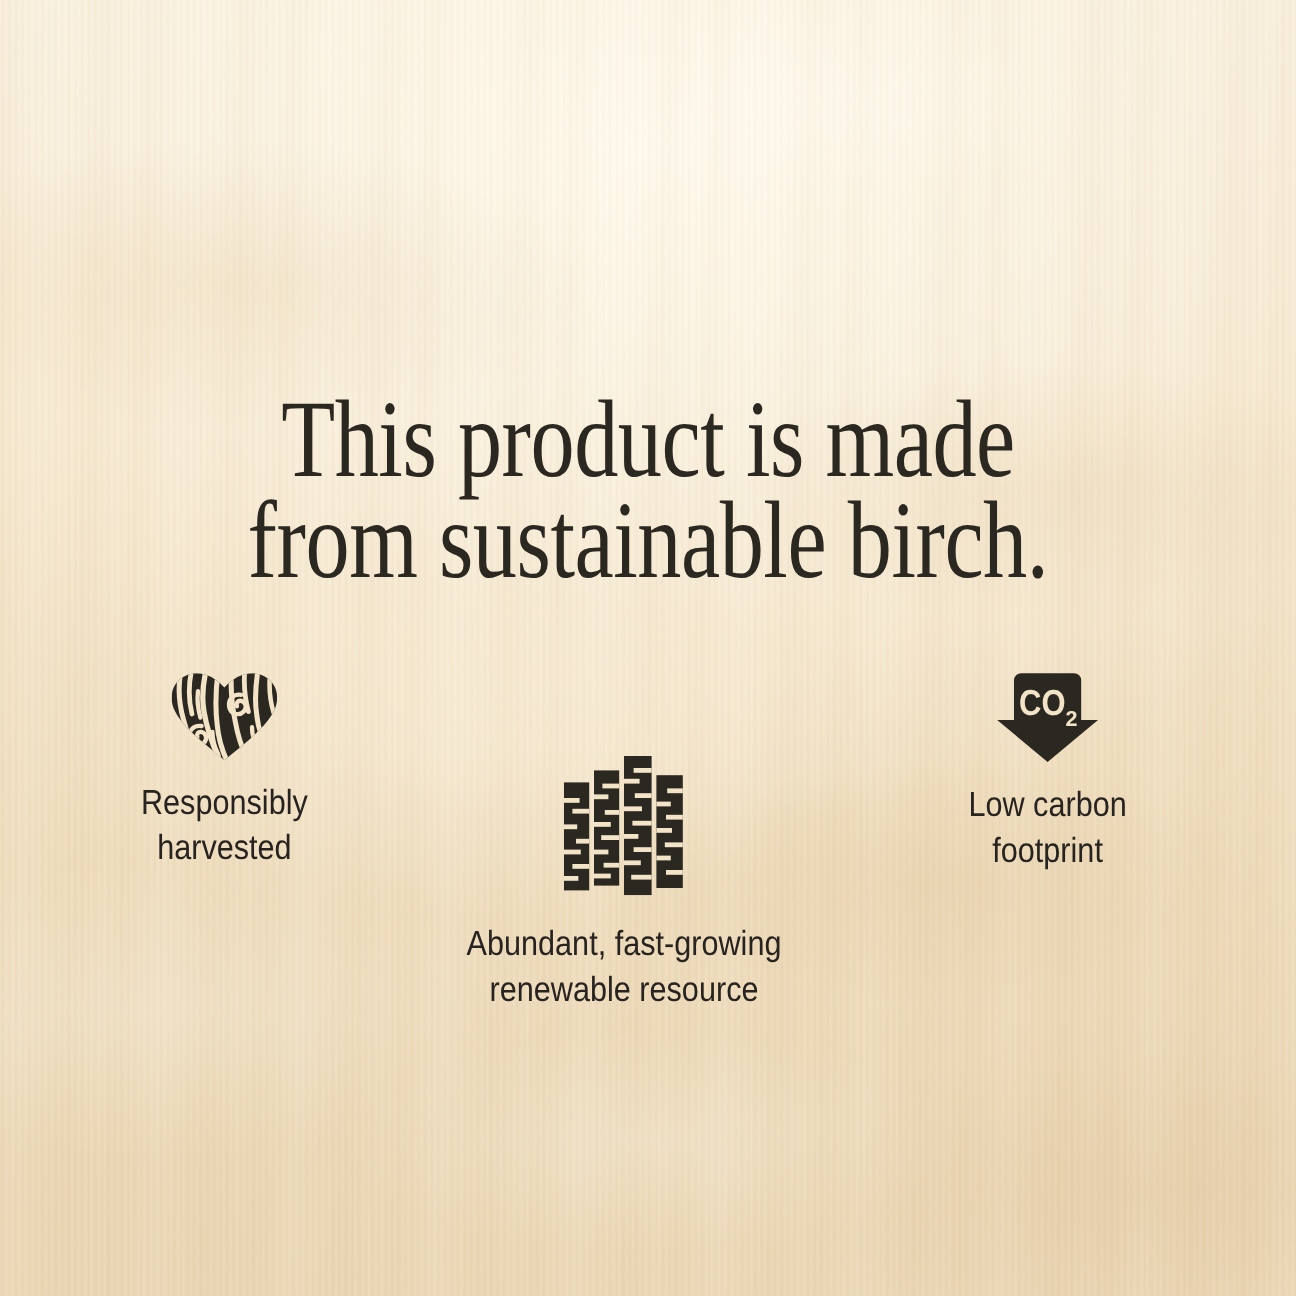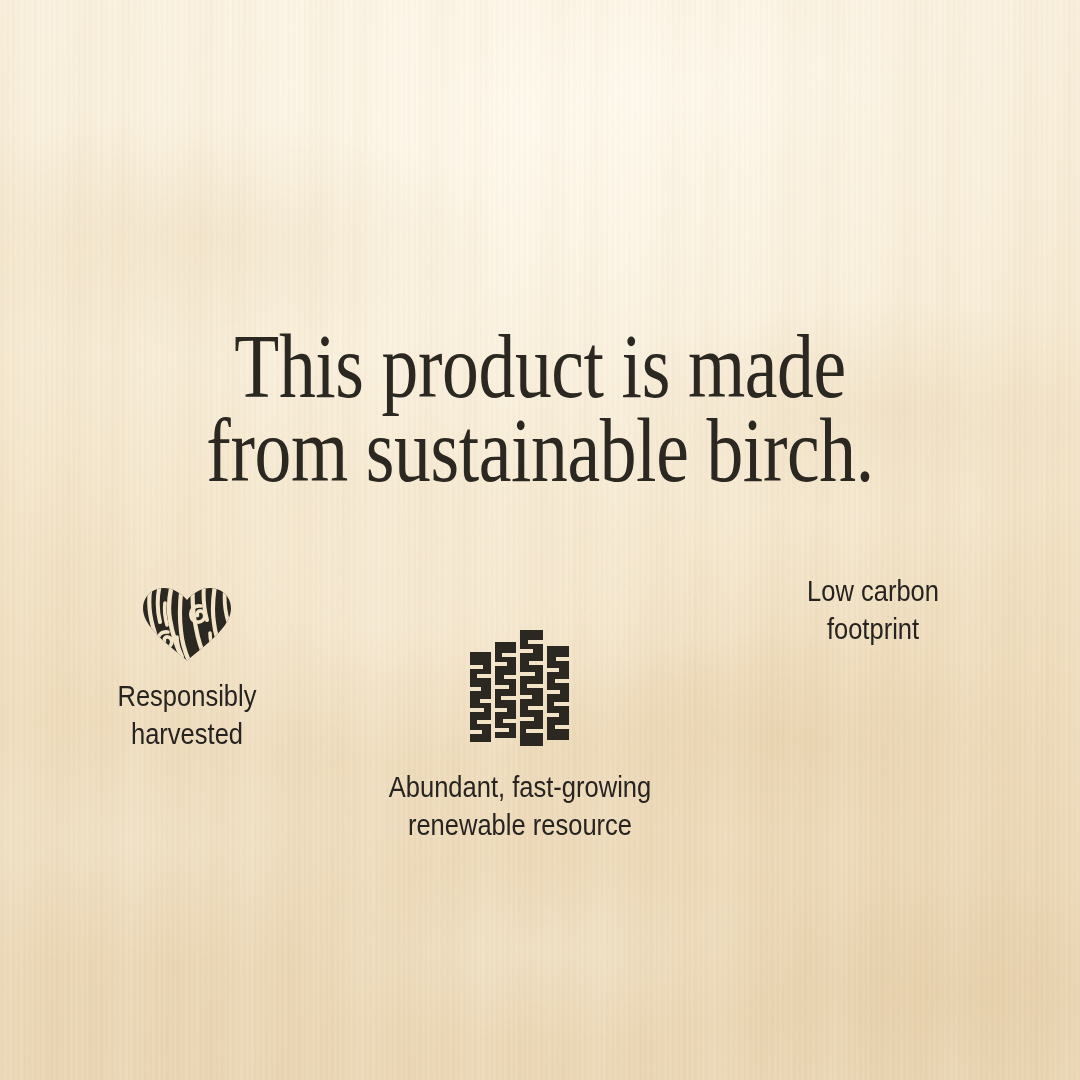--- a/index.html
+++ b/index.html
@@ -124,21 +124,21 @@
   .feature .caption {
     margin-top: 16px;
     font-family: "Liberation Sans", sans-serif;
     font-size: 29px;
     line-height: 38px;
     color: #272320;
     transform: scaleX(0.88);
     white-space: pre-line;
   }
 
-  #feature-harvested { left: 67px;  top: 583px; width: 240px; }
+  #feature-harvested { left: 67px;  top: 556px; width: 240px; }
   #feature-harvested .icon-slot { height: 78px; }
 
   #feature-renewable { left: 400px; top: 628px; width: 240px; }
   #feature-renewable .icon-slot { height: 118px; }
   #feature-renewable .caption { width: 420px; margin-left: -90px; margin-top: 22px; }
 
   #feature-carbon    { left: 753px; top: 556px; width: 240px; }
   #feature-carbon .icon-slot { height: 80px; }
 
   svg { display: block; }
@@ -268,19 +268,37 @@
           </g>
         </svg>
       </div>
 
       <div class="caption">Abundant, fast-growing
 renewable resource</div>
     </div>
 
     <div class="feature" id="feature-carbon">
 
+      <div class="icon-slot">
+        <svg width="88" height="80" viewBox="0 0 88 80" aria-hidden="true">
+
+          <path d="M22 5
+                   h44
+                   a6 6 0 0 1 6 6
+                   v33
+                   h14
+                   L44 79
+                   L2 44
+                   h14
+                   V11
+                   a6 6 0 0 1 6 -6 Z" fill="#2b2721"></path>
+
+          <text x="26" y="40" fill="#f3e4c8" font-family="'Liberation Sans', sans-serif" font-size="30" font-weight="bold" text-anchor="middle" transform="scale(0.86 1) translate(20 0)">CO</text>
+          <text x="64" y="49" fill="#f3e4c8" font-family="'Liberation Sans', sans-serif" font-size="18" font-weight="bold" text-anchor="middle">2</text>
+        </svg>
+      </div>
 
       <div class="caption">Low carbon
 footprint</div>
     </div>
 
   </div>
 </div>
 
 </body></html>

